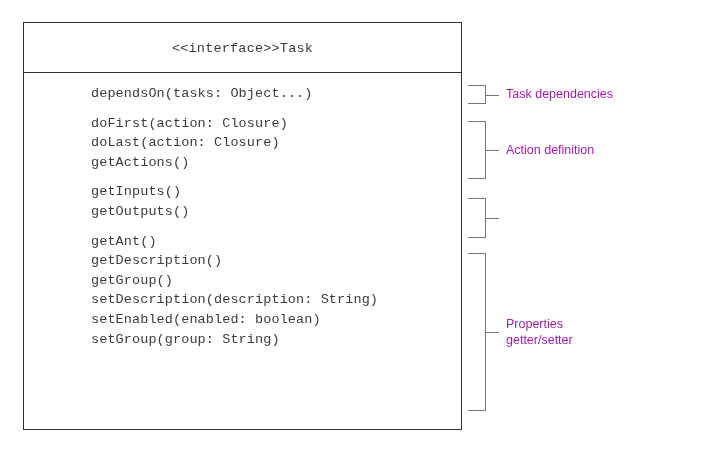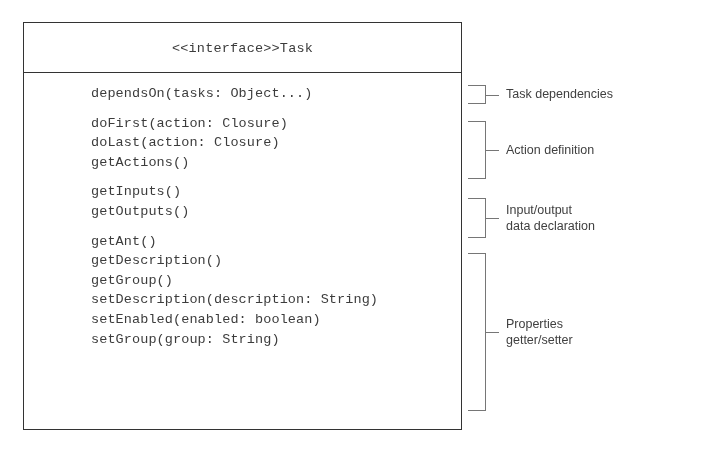--- a/index.html
+++ b/index.html
@@ -100,21 +100,21 @@
     width: 14px;
     height: 0;
     border-top: 1.4px solid #767676;
   }
 
   .annotation-label {
     margin-left: 20px;
     font-family: "Liberation Sans", sans-serif;
     font-size: 12.5px;
     line-height: 16.5px;
-    color: #404040;
+    color: #a21caf;
     white-space: pre-line;
   }
 </style>
 </head>
 <body>
 
 <div id="diagram-canvas">
 
   <div class="class-box">
 
@@ -163,22 +163,20 @@
     <div class="bracket">
       <div class="bracket-tick"></div>
     </div>
     <div class="annotation-label">Action definition</div>
   </div>
 
   <div class="annotation" style="top: 198px; height: 40px;">
     <div class="bracket">
       <div class="bracket-tick"></div>
     </div>
-    <div class="annotation-label">Input/output
-data declaration</div>
   </div>
 
   <div class="annotation" style="top: 253px; height: 158px;">
     <div class="bracket">
       <div class="bracket-tick"></div>
     </div>
     <div class="annotation-label">Properties
 getter/setter</div>
   </div>
 

